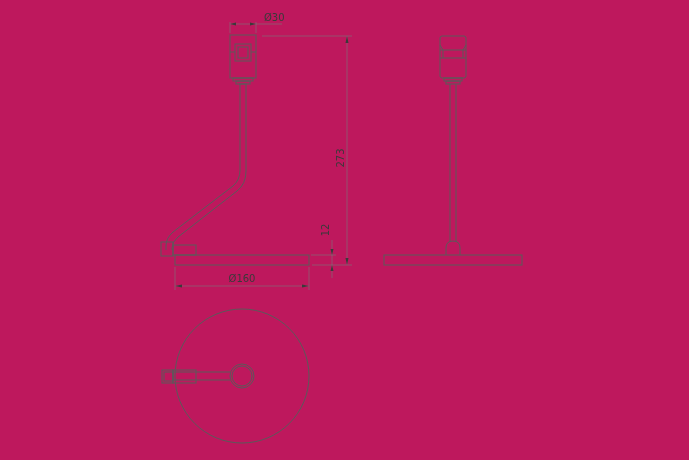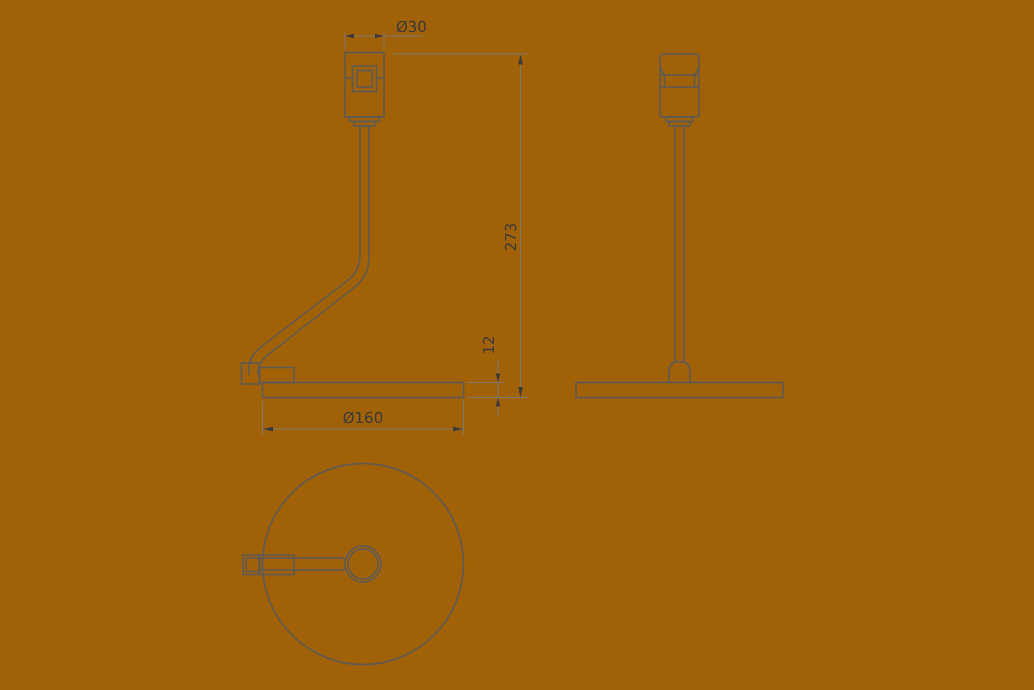--- a/index.html
+++ b/index.html
@@ -1,16 +1,16 @@
 <!DOCTYPE html>
 <html><head>
 <meta charset="utf-8">
 <style>
   html, body { margin: 0; padding: 0; background: #ffffff; }
-  #canvas { position: relative; width: 689px; height: 460px; overflow: hidden; background: #a16207; }
+  #canvas { position: relative; width: 689px; height: 460px; overflow: hidden; background: #be185d; }
   svg { position: absolute; left: 0; top: 0; }
   .ln { stroke: #5a5a5a; stroke-width: 1; fill: none; }
   .thin { stroke: #7a7a7a; stroke-width: 0.6; fill: none; }
   .dimtxt { font-family: "DejaVu Sans", sans-serif; font-size: 10px; fill: #3a3a3a; }
   .arrow { fill: #3a3a3a; stroke: none; }
 </style>
 </head>
 <body>
 
 <div id="canvas">

